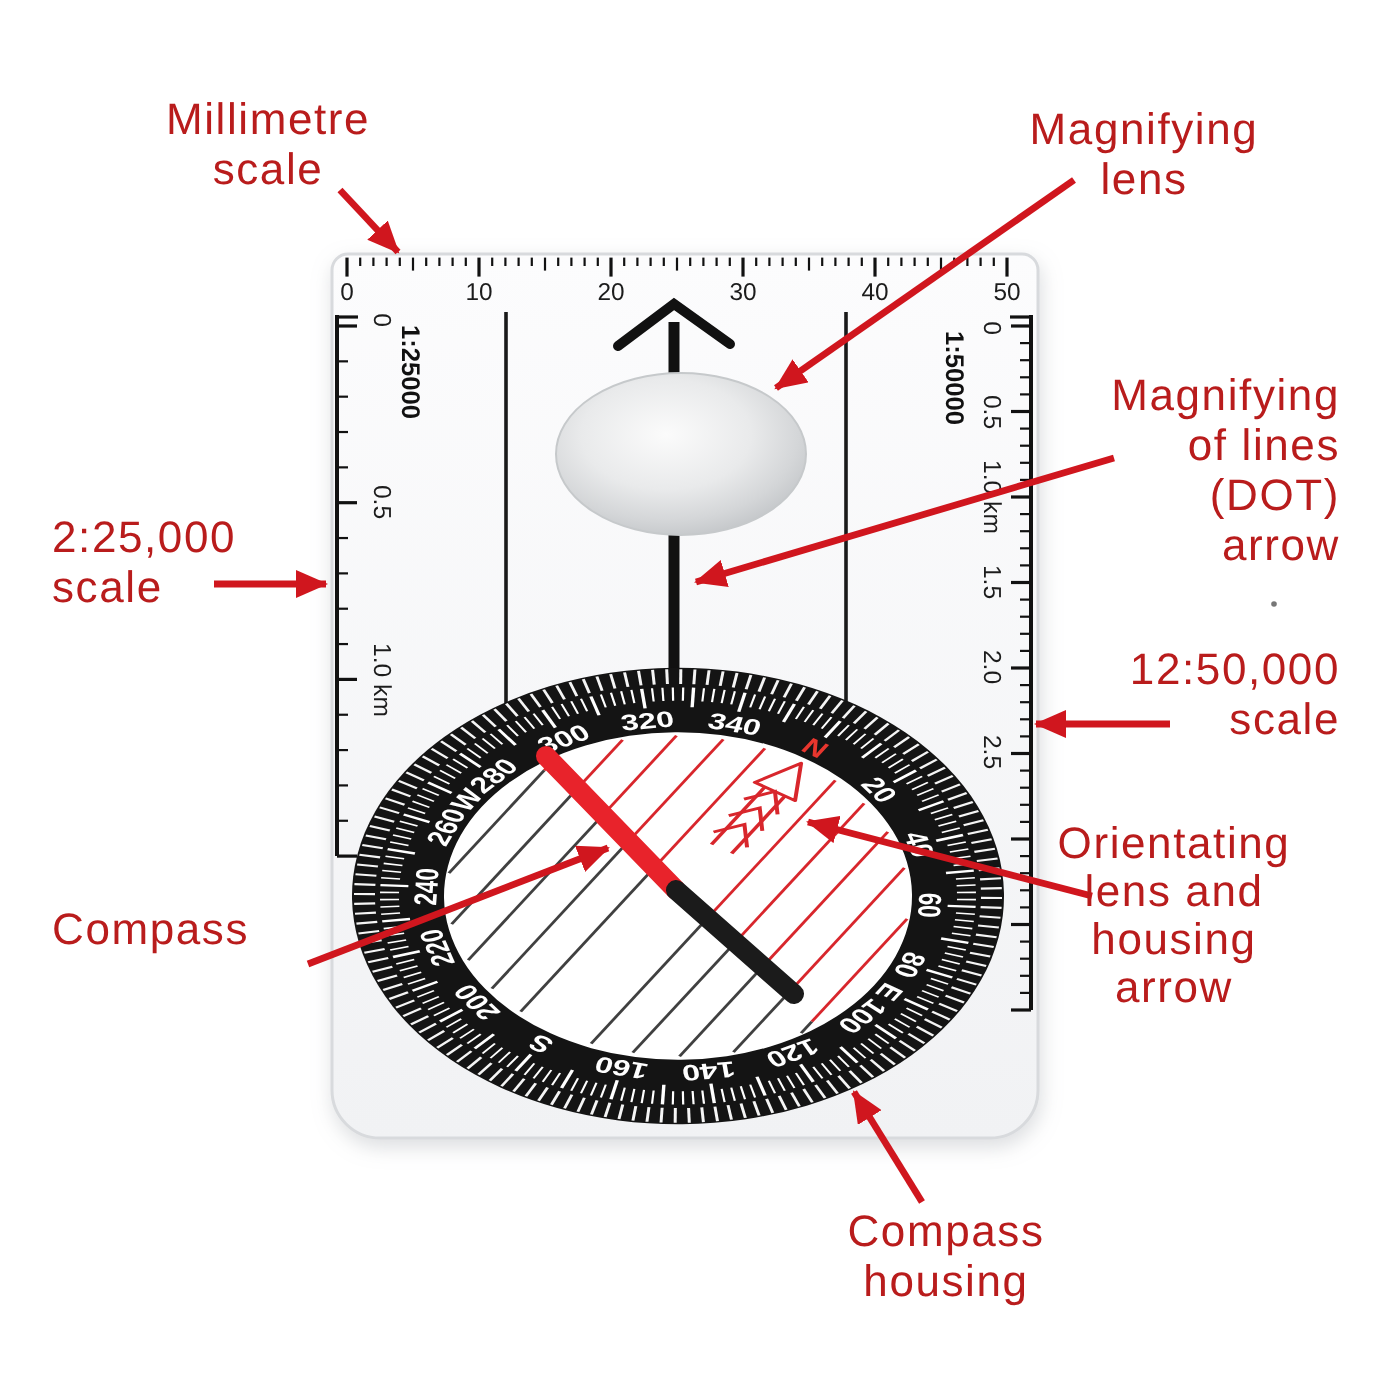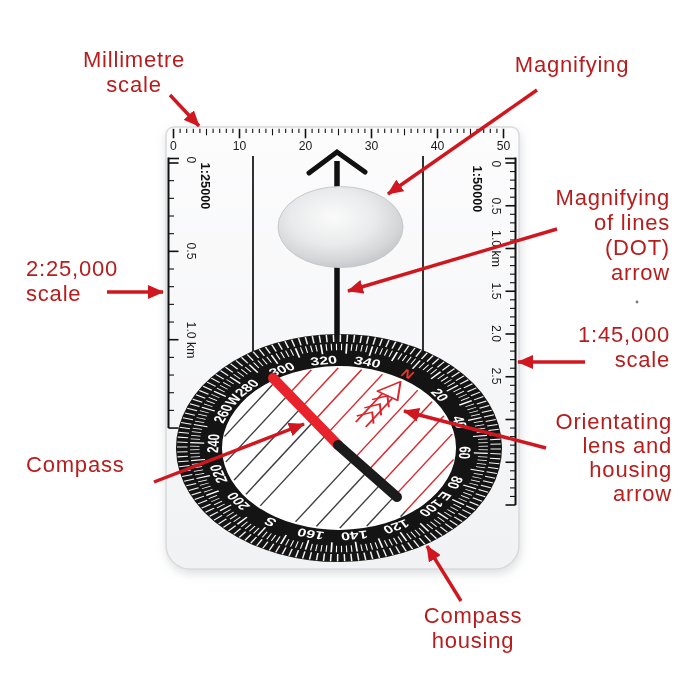--- a/index.html
+++ b/index.html
@@ -5,21 +5,21 @@
   html,body{margin:0;padding:0;background:#ffffff;}
   body{width:700px;height:700px;position:relative;overflow:hidden;
        font-family:"Liberation Sans",sans-serif;}
   #scene{position:absolute;left:0;top:0;}
   svg text{font-family:"Liberation Sans",sans-serif;}
   .ann{position:absolute;font-size:22px;line-height:25px;color:#b91c1c;
        letter-spacing:0.8px;}
   .ann span{display:block;}
   .ctr{text-align:center;}
   .rgt{text-align:right;}
-  .tight{line-height:24px;}
+  .tight{line-height:24px;text-align:center;}
 </style>
 </head>
 <body>
 
 <svg id="scene" width="700" height="700" viewBox="0 0 700 700">
     <defs>
       <marker id="ah" markerUnits="userSpaceOnUse" markerWidth="18" markerHeight="14" refX="15" refY="7" orient="auto">
         <path d="M0,0 L16,7 L0,14 Z" fill="#d0161e"></path>
       </marker>
       <radialGradient id="lg" cx="44%" cy="38%" r="68%">
@@ -570,36 +570,37 @@
     <line x1="461" y1="601" x2="427" y2="546" stroke="#d0161e" stroke-width="3.4" marker-end="url(#ah)"></line>
   </svg>
 
 <div class="ann ctr" style="left:54px;top:47px;width:160px;">
   <span>Millimetre</span>
   <span>scale</span>
 </div>
 
 <div class="ann ctr" style="left:492px;top:52px;width:160px;">
   <span>Magnifying</span>
+  <span>lens</span>
 </div>
 
 <div class="ann rgt" style="right:30px;top:185px;width:160px;">
   <span>Magnifying</span>
   <span>of lines</span>
   <span>(DOT)</span>
   <span>arrow</span>
 </div>
 
 <div class="ann" style="left:26px;top:256px;width:140px;">
   <span>2:25,000</span>
   <span>scale</span>
 </div>
 
 <div class="ann rgt" style="right:30px;top:322px;width:150px;">
-  <span>1:45,000</span>
+  <span>12:50,000</span>
   <span>scale</span>
 </div>
 
 <div class="ann" style="left:26px;top:452px;width:140px;">
   <span>Compass</span>
 </div>
 
 <div class="ann rgt tight" style="right:28px;top:410px;width:170px;">
   <span>Orientating</span>
   <span>lens and</span>

